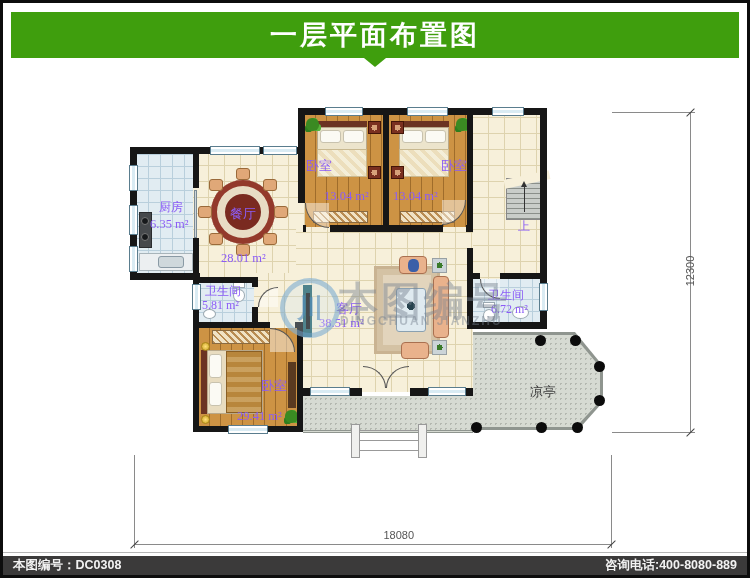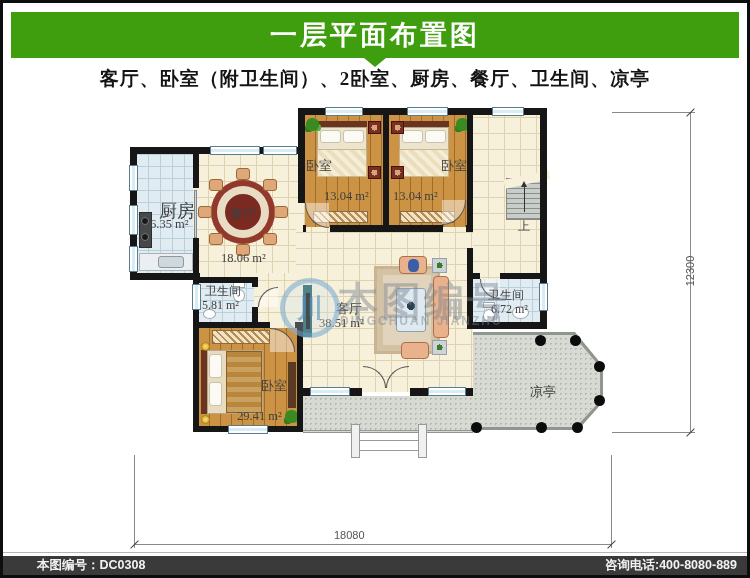--- a/index.html
+++ b/index.html
@@ -21,21 +21,21 @@
   .bluet{background:#e1ecf2;background-image:repeating-linear-gradient(0deg,transparent 0 11px,#b9cfdc 11px 12px),repeating-linear-gradient(90deg,transparent 0 11px,#b9cfdc 11px 12px);}
   .wood{background:#cd9344;background-image:repeating-linear-gradient(90deg,transparent 0 10px,rgba(122,77,22,.55) 10px 11px);}
   .terr{background:#d6dad2;background-image:radial-gradient(#b4b8b0 1px,transparent 1px);background-size:5px 5px;}
   .wall{background:#161616;z-index:30;}
   .winh{height:9px;background:#d9ebf3;border:1px solid #5a7d8e;box-sizing:border-box;z-index:35;
         box-shadow:inset 0 2px 0 #fff, inset 0 -2px 0 #fff;}
   .winv{width:9px;background:#d9ebf3;border:1px solid #5a7d8e;box-sizing:border-box;z-index:35;
         box-shadow:inset 2px 0 0 #fff, inset -2px 0 0 #fff;}
   .fur{z-index:20;box-sizing:border-box;}
   .door{z-index:34;box-sizing:border-box;}
-  .lbl{z-index:45;font-family:"Liberation Serif",serif;color:#404040;white-space:nowrap;}
+  .lbl{z-index:45;font-family:"Liberation Serif",serif;color:#8b5cf6;white-space:nowrap;}
   .hatch{background:#f0e2c4;background-image:repeating-linear-gradient(45deg,#b98c52 0 2px,transparent 2px 5px);border:1px solid #8a6a40;}
   .sofa{background:#e9b28c;border:1px solid #a97050;border-radius:4px;}
   .nstand{width:13px;height:13px;background:#7a3020;border:1px solid #431508;
           background-image:radial-gradient(circle at 50% 50%,#d8a27a 0 3px,transparent 3px);}
   .col{width:11px;height:11px;border-radius:50%;background:#0b0b0b;z-index:36;position:absolute;}
   .plant{width:13px;height:13px;border-radius:45%;background:#3a8a22;z-index:25;position:absolute;
          box-shadow:5px 3px 0 -3px #57b33a,-4px 4px 0 -3px #2e7d1e,2px -4px 0 -4px #6cc23e;}
   .dim{background:#8a8a8a;z-index:8;}
   .dimlabel{position:absolute;color:#555;font-size:11px;z-index:8;font-family:"Liberation Sans",sans-serif;}
   .tick{position:absolute;width:11px;height:1px;background:#444;transform:rotate(-45deg);z-index:9;}
@@ -45,39 +45,38 @@
            border:5px solid rgba(110,162,202,.5);background:rgba(205,228,242,.28);
            display:flex;align-items:center;justify-content:center;
            color:rgba(80,140,190,.6);font-size:26px;font-weight:bold;}
   .wm-cn{left:338px;top:274px;font-size:40px;font-weight:bold;letter-spacing:3px;
          color:rgba(118,128,142,.45);font-family:"Liberation Sans",sans-serif;}
   .wm-en{left:340px;top:314px;font-size:12px;font-weight:bold;letter-spacing:2px;color:rgba(118,128,142,.45);}
   
   .footline{position:absolute;left:3px;top:552px;width:744px;height:1px;background:#b5b5b5;z-index:6;}
   .footer{position:absolute;left:3px;top:556px;width:744px;height:19px;background:#3b3a3a;z-index:7;
           display:flex;align-items:center;justify-content:space-between;padding:0 10px;box-sizing:border-box;}
-  .footer span{color:#f2f2f2;font-size:12.5px;font-weight:bold;white-space:nowrap;margin-left:24px;}
+  .footer span{color:#f2f2f2;font-size:12.5px;font-weight:bold;white-space:nowrap;}
   
   .stairs{left:506px;top:178px;width:37px;height:40px;background:#c9cdc9;border:1px solid #888;
           background-image:repeating-linear-gradient(180deg,transparent 0 4px,#8a8f8a 4px 5px);z-index:22;position:absolute;}
   .stairs:before{content:"";position:absolute;left:-3px;top:-4px;width:46px;height:9px;background:#f7f0da;transform:rotate(-12deg);}
   .uparrow{position:absolute;left:524px;top:186px;width:1px;height:26px;background:#333;z-index:23;}
   .uparrow:before{content:"";position:absolute;left:-3px;top:-5px;border-left:3.5px solid transparent;
                   border-right:3.5px solid transparent;border-bottom:6px solid #333;}
 </style>
 </head>
 <body>
 
 <div id="page">
 
   <div class="greenbar">
     <div class="t">一层平面布置图</div>
   </div>
   <div class="notch"></div>
-  <div class="subtitle">客厅、卧室（附卫生间）、2卧室、厨房、餐厅、卫生间、凉亭</div>
 
   <div class="floor bluet" style="left:137px;top:154px;width:58px;height:120px"></div>
   <div class="floor cream" style="left:193px;top:154px;width:112px;height:123px"></div>
   <div class="floor cream" style="left:253px;top:273px;width:50px;height:55px"></div>
   <div class="floor cream" style="left:296px;top:225px;width:177px;height:167px"></div>
   <div class="floor cream" style="left:473px;top:115px;width:70px;height:210px"></div>
   <div class="floor wood" style="left:305px;top:115px;width:80px;height:112px"></div>
   <div class="floor wood" style="left:389px;top:115px;width:80px;height:112px"></div>
   <div class="floor wood" style="left:199px;top:328px;width:100px;height:100px"></div>
   <div class="floor bluet" style="left:199px;top:283px;width:55px;height:41px"></div>
@@ -219,44 +218,44 @@
   <div class="fur" style="left:233px;top:289px;width:12px;height:13px;background:#fff;border:1px solid #9aa8b0;border-radius:50%"></div>
   <div class="fur" style="left:203px;top:309px;width:13px;height:10px;background:#fff;border:1px solid #9aa8b0;border-radius:50%"></div>
   <div class="fur" style="left:483px;top:302px;width:12px;height:6px;background:#fff;border:1px solid #9aa8b0"></div>
   <div class="fur" style="left:483px;top:309px;width:12px;height:13px;background:#fff;border:1px solid #9aa8b0;border-radius:50%"></div>
   <div class="fur" style="left:512px;top:306px;width:17px;height:13px;background:#fff;border:1px solid #9aa8b0;border-radius:50%"></div>
 
   <div class="plant" style="left:306px;top:118px"></div>
   <div class="plant" style="left:456px;top:118px"></div>
   <div class="plant" style="left:285px;top:410px"></div>
 
-  <div class="lbl" style="left:159px;top:199px;font-size:18px">厨房</div>
+  <div class="lbl" style="left:159px;top:199px;font-size:12px">厨房</div>
   <div class="lbl" style="left:150px;top:217px;font-size:12.5px">6.35 m²</div>
   <div class="lbl" style="left:230px;top:205px;font-size:13px;z-index:46">餐厅</div>
-  <div class="lbl" style="left:221px;top:251px;font-size:12.5px">18.06 m²</div>
+  <div class="lbl" style="left:221px;top:251px;font-size:12.5px">28.01 m²</div>
   <div class="lbl" style="left:306px;top:157px;font-size:13px">卧室</div>
   <div class="lbl" style="left:324px;top:189px;font-size:12.5px">13.04 m²</div>
   <div class="lbl" style="left:441px;top:157px;font-size:13px">卧室</div>
   <div class="lbl" style="left:393px;top:189px;font-size:12.5px">13.04 m²</div>
   <div class="lbl" style="left:205px;top:283px;font-size:12px">卫生间</div>
   <div class="lbl" style="left:202px;top:298px;font-size:12px">5.81 m²</div>
   <div class="lbl" style="left:488px;top:287px;font-size:12px">卫生间</div>
   <div class="lbl" style="left:491px;top:302px;font-size:12px">6.72 m²</div>
   <div class="lbl" style="left:336px;top:300px;font-size:13px">客厅</div>
   <div class="lbl" style="left:319px;top:316px;font-size:12.5px">38.51 m²</div>
   <div class="lbl" style="left:261px;top:377px;font-size:13px">卧室</div>
   <div class="lbl" style="left:237px;top:409px;font-size:12.5px">29.41 m²</div>
   <div class="lbl" style="left:530px;top:383px;font-size:13px;color:#3e3e3e">凉亭</div>
 
   <div class="dim" style="left:134px;top:455px;width:1px;height:93px"></div>
   <div class="dim" style="left:611px;top:455px;width:1px;height:93px"></div>
   <div class="dim" style="left:134px;top:544px;width:478px;height:1px"></div>
   <div class="tick" style="left:129px;top:544px"></div>
   <div class="tick" style="left:606px;top:544px"></div>
-  <div class="dimlabel" style="left:334px;top:529px;width:80px;text-align:left">18080</div>
+  <div class="dimlabel" style="left:334px;top:529px;width:80px;text-align:right">18080</div>
   <div class="dim" style="left:612px;top:112px;width:83px;height:1px"></div>
   <div class="dim" style="left:612px;top:432px;width:83px;height:1px"></div>
   <div class="dim" style="left:690px;top:112px;width:1px;height:320px"></div>
   <div class="tick" style="left:685px;top:112px"></div>
   <div class="tick" style="left:685px;top:432px"></div>
   <div class="dimlabel" style="left:660px;top:265px;width:60px;text-align:center;transform:rotate(-90deg)">12300</div>
 
   <div class="wm wm-ring">川</div>
   <div class="wm wm-cn">本图编号</div>
   <div class="wm wm-en">DINGCHUAN JIANZHU</div>

